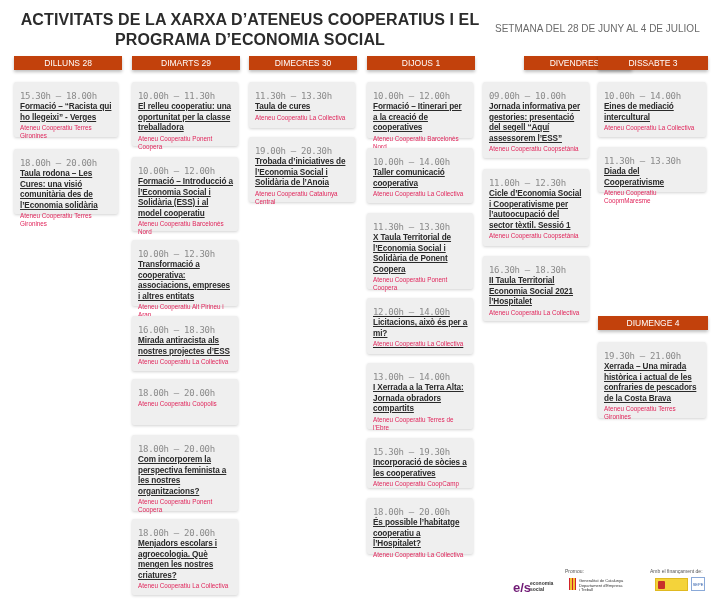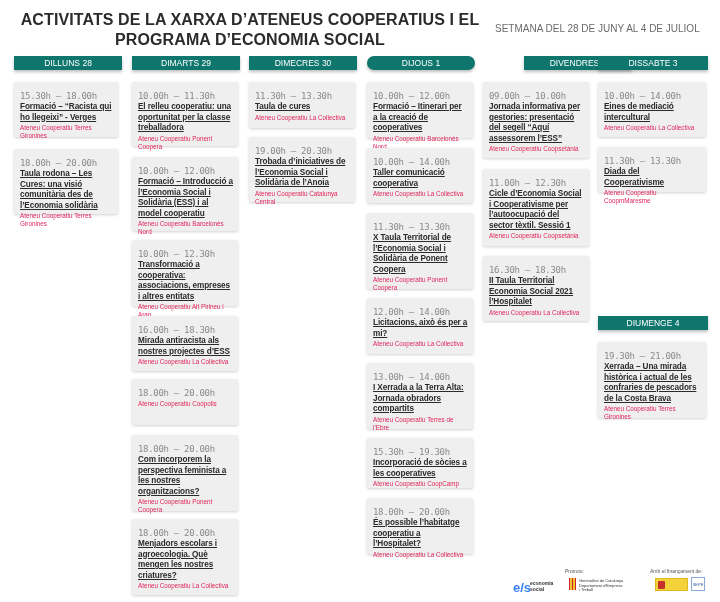--- a/index.html
+++ b/index.html
@@ -9,21 +9,21 @@
   .title {
     position: absolute; left: 20px; top: 10px; width: 460px;
     text-align: center; font-size: 16px; font-weight: bold; line-height: 20px;
     color: #2b2b2b; letter-spacing: 0.1px;
   }
   .week {
     position: absolute; left: 495px; top: 23px; width: 220px;
     font-size: 10px; color: #6a6a6a; text-align: left;
   }
   .day-header {
-    position: absolute; height: 14px; background: #0f766e; color: #fff;
+    position: absolute; height: 14px; background: #c2410c; color: #fff;
     font-size: 8.5px; text-align: center; line-height: 15px;
     box-shadow: 0 2px 3px rgba(0,0,0,0.25);
   }
   .card {
     position: absolute; background: #efefef; border-radius: 2px;
     padding: 9px 5px 4px 6px;
     box-shadow: 0 1px 3px rgba(0,0,0,0.18);
   }
   .card .time {
     display: block; font-family: "DejaVu Sans Mono", "Liberation Mono", monospace;
@@ -32,42 +32,42 @@
   .card .etitle {
     display: block; font-size: 8.2px; font-weight: bold; color: #2a2a2a;
     text-decoration: underline; line-height: 10.5px; letter-spacing: -0.1px;
   }
   .card .org {
     display: block; font-size: 6.3px; color: #e0245a; line-height: 8.4px; margin-top: 1px;
   }
 
   .footer { position: absolute; top: 566px; left: 505px; width: 215px; height: 34px; }
   .f-label { position: absolute; font-size: 5px; color: #555; }
-  .es-logo { position: absolute; left: 8px; top: 14px; font-size: 13px; font-weight: bold; color: #3b82f6; }
+  .es-logo { position: absolute; left: 8px; top: 14px; font-size: 13px; font-weight: bold; color: #701a75; }
   .es-text { position: absolute; left: 25px; top: 15px; font-size: 5px; font-weight: bold; color: #333; line-height: 5.5px; }
   .gen-flag { position: absolute; left: 64px; top: 12px; width: 7px; height: 12px;
     background: repeating-linear-gradient(90deg, #d2232a 0 1.5px, #f3c433 1.5px 3px); }
   .gen-text { position: absolute; left: 74px; top: 13px; font-size: 4px; color: #333; line-height: 4.5px; }
   .gob { position: absolute; left: 150px; top: 12px; width: 33px; height: 13px; background: #f4d33a; border: 1px solid #e0b920; }
   .gob::before { content: ""; position: absolute; left: 2px; top: 2px; width: 7px; height: 8px; background: #c8302b; border-radius: 1px; }
   .sepe { position: absolute; left: 186px; top: 11px; width: 14px; height: 14px; border: 1px solid #8aa9d8; font-size: 4px; color: #2b5ba8; text-align: center; line-height: 14px; }
 </style>
 </head>
 <body>
 
 <div class="title">
   <div>ACTIVITATS DE LA XARXA D’ATENEUS COOPERATIUS I EL</div>
   <div>PROGRAMA D’ECONOMIA SOCIAL</div>
 </div>
 <div class="week">SETMANA DEL 28 DE JUNY AL 4 DE JULIOL</div>
 
 <div class="day-header" style="left:14px;top:56px;width:108px;">DILLUNS 28</div>
 <div class="day-header" style="left:132px;top:56px;width:108px;">DIMARTS 29</div>
 <div class="day-header" style="left:249px;top:56px;width:108px;">DIMECRES 30</div>
-<div class="day-header" style="left:367px;top:56px;width:108px;border-radius:7px;">DIJOUS 1</div>
+<div class="day-header" style="left:367px;top:56px;width:108px;">DIJOUS 1</div>
 <div class="day-header" style="left:483px;top:56px;width:108px;margin-left:41px;">DIVENDRES 2</div>
 <div class="day-header" style="left:598px;top:56px;width:110px;">DISSABTE 3</div>
 <div class="day-header" style="left:598px;top:316px;width:110px;">DIUMENGE 4</div>
 
 <div class="card" style="left:14px;top:82px;width:104px;height:55px;">
   <span class="time">15.30h – 18.00h</span>
   <span class="etitle">Formació – “Racista qui ho llegeixi” - Verges</span>
   <span class="org">Ateneu Cooperatiu Terres Gironines</span>
 </div>
 <div class="card" style="left:14px;top:149px;width:104px;height:65px;">
@@ -130,21 +130,21 @@
 <div class="card" style="left:367px;top:148px;width:106px;height:55px;">
   <span class="time">10.00h – 14.00h</span>
   <span class="etitle">Taller comunicació cooperativa</span>
   <span class="org">Ateneu Cooperatiu La Collectiva</span>
 </div>
 <div class="card" style="left:367px;top:213px;width:106px;height:76px;">
   <span class="time">11.30h – 13.30h</span>
   <span class="etitle">X Taula Territorial de l’Economia Social i Solidària de Ponent Coopera</span>
   <span class="org">Ateneu Cooperatiu Ponent Coopera</span>
 </div>
-<div class="card" style="left:367px;top:298px;width:106px;height:56px;">
+<div class="card" style="left:367px;top:298px;width:106px;height:56px;text-decoration:underline;">
   <span class="time">12.00h – 14.00h</span>
   <span class="etitle">Licitacions, això és per a mi?</span>
   <span class="org">Ateneu Cooperatiu La Collectiva</span>
 </div>
 <div class="card" style="left:367px;top:363px;width:106px;height:66px;">
   <span class="time">13.00h – 14.00h</span>
   <span class="etitle">I Xerrada a la Terra Alta: Jornada obradors compartits</span>
   <span class="org">Ateneu Cooperatiu Terres de l’Ebre</span>
 </div>
 <div class="card" style="left:367px;top:438px;width:106px;height:50px;">

